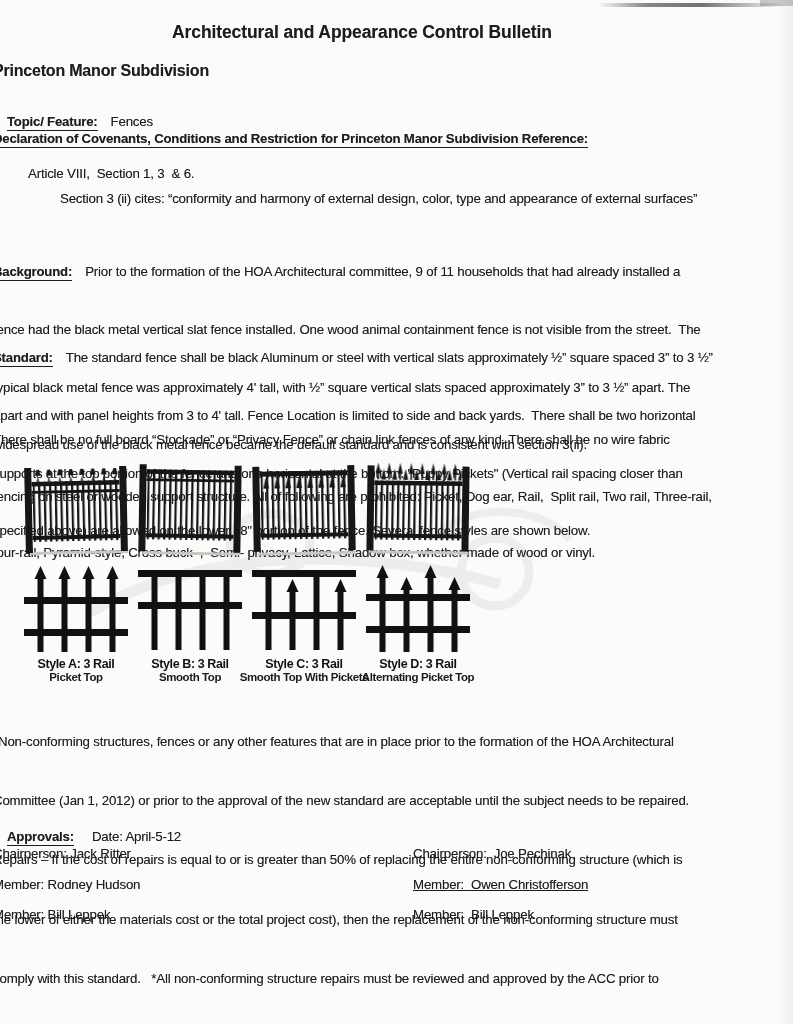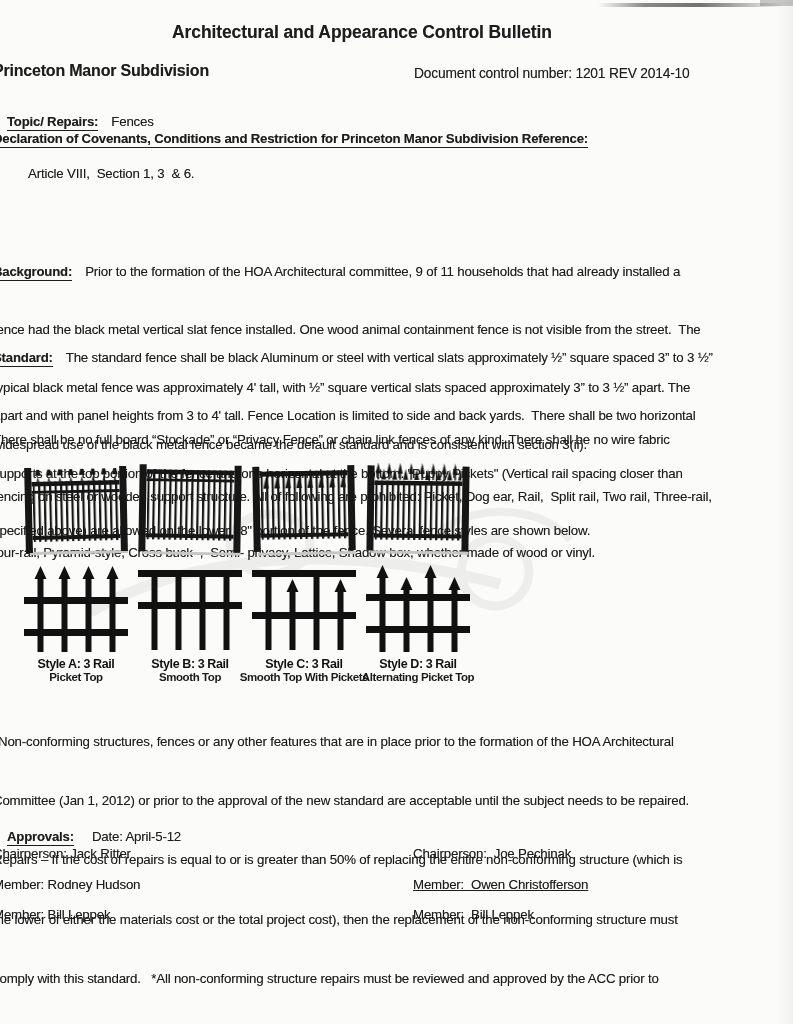--- a/index.html
+++ b/index.html
@@ -61,30 +61,30 @@
         <path d="M2.75,1 L5.3,12 L0.2,12 Z" fill="#161616"></path>
         <rect x="1.9" y="8" width="1.7" height="10" fill="#161616"></rect>
         <path d="M8.25,7 L10.8,18 L5.7,18 Z" fill="#161616"></path>
       </pattern>
     </defs>
   </svg>
 
   <div class="abs title txt">Architectural and Appearance Control Bulletin</div>
 
   <div class="abs sub txt" style="left:-7px;top:62px;">Princeton Manor Subdivision</div>
-  <div class="abs txt" style="left:414px;top:66px;font-size:13.8px;">Document control number: 1201 REV 2014-10</div>
 
   <div class="abs txt" style="left:-7px;top:99px;">
-    <span class="head u">Topic/ Repairs:</span><span class="gap1">Fences</span>
+    <span class="head u">Topic/ Feature:</span><span class="gap1">Fences</span>
   </div>
 
   <div class="abs head u txt" style="left:-7px;top:131px;">Declaration of Covenants, Conditions and Restriction for Princeton Manor Subdivision Reference:</div>
 
   <div class="abs txt" style="left:28px;top:166px;">Article VIII,  Section 1, 3  &amp; 6.</div>
 
+  <div class="abs txt" style="left:60px;top:191px;">Section 3 (ii) cites: “conformity and harmony of external design, color, type and appearance of external surfaces”</div>
 
   <div class="abs para txt" style="left:-7px;top:224px;">
     <div><span class="head u">Background:</span><span class="gap1">Prior to the formation of the HOA Architectural committee, 9 of 11 households that had already installed a</span></div>
     <div>fence had the black metal vertical slat fence installed. One wood animal containment fence is not visible from the street.  The</div>
     <div>typical black metal fence was approximately 4' tall, with ½” square vertical slats spaced approximately 3” to 3 ½” apart. The</div>
     <div>widespread use of the black metal fence became the default standard and is consistent with section 3(ii).</div>
   </div>
 
   <div class="abs para txt" style="left:-7px;top:310px;">
     <div><span class="head u">Standard:</span><span class="gap1">The standard fence shall be black Aluminum or steel with vertical slats approximately ½” square spaced 3” to 3 ½”</span></div>

